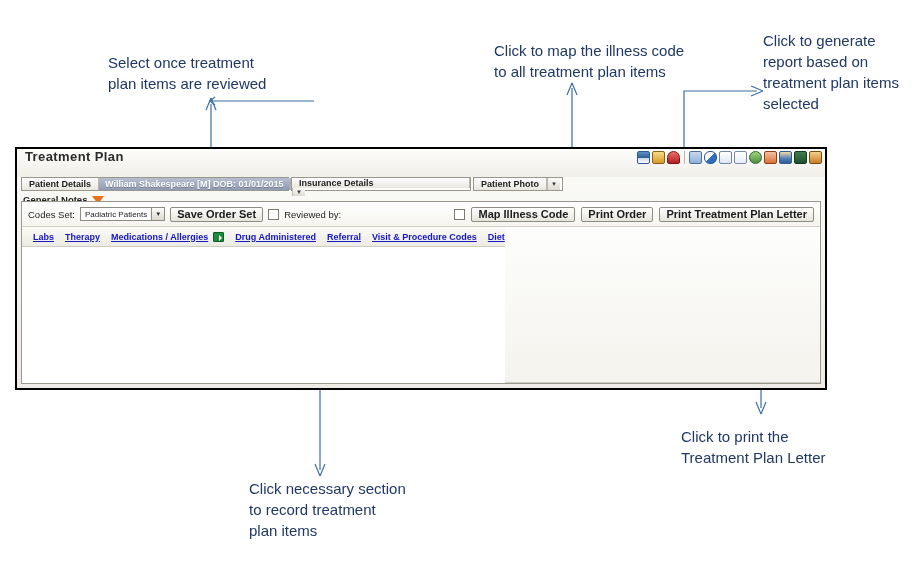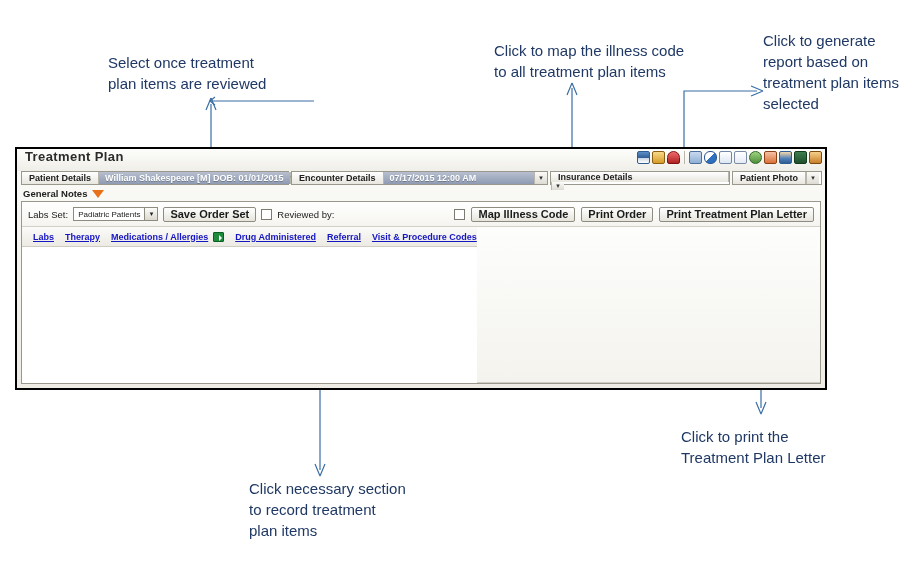--- a/index.html
+++ b/index.html
@@ -35,21 +35,21 @@
   }
 
   .win-inner {
     width: 100%; height: 100%;
     background: linear-gradient(180deg,#fbfbf8 0%,#eeece4 100%);
     position: relative;
   }
 
   
   .title-row {
-    height: 22px;
+    height: 28px;
     position: relative;
     background: linear-gradient(180deg,#fdfdfb 0%,#efeee8 100%);
   }
   .app-title {
     position:absolute; left:8px; top:0px;
     font-size: 13px; font-weight: bold; color: #2b2b2b;
     letter-spacing: 0.4px;
   }
   .toolbar {
     position: absolute; right: 3px; top: 2px;
@@ -282,25 +282,20 @@
   </div>
 
   <div class="tabs-row">
 
     <div class="tabgroup" style="width:268px;">
       <div class="tab-label">Patient Details</div>
       <div class="tab-value">William Shakespeare [M] DOB: 01/01/2015</div>
       <div class="tab-caret">▾</div>
     </div>
 
-    <div class="tabgroup" style="width:257px;">
-      <div class="tab-label">Encounter Details</div>
-      <div class="tab-value">07/17/2015 12:00 AM</div>
-      <div class="tab-caret">▾</div>
-    </div>
 
     <div class="tabgroup" style="width:180px;flex-direction:column;">
       <div class="tab-label">Insurance Details</div>
       <div class="tab-value" style="background:linear-gradient(180deg,#ffffff 0%,#e9e7e0 100%);border:none;"></div>
       <div class="tab-caret">▾</div>
     </div>
 
     <div class="tabgroup" style="width:90px;">
       <div class="tab-label">Patient Photo</div>
       <div class="tab-caret">▾</div>
@@ -310,21 +305,21 @@
 
   <div class="gn-row">
     <span class="gn-label">General Notes</span>
     <span class="gn-tri"></span>
   </div>
 
   <div class="content-panel">
 
     <div class="orderset-row">
       <div class="os-left">
-        <span class="os-label">Labs Set:</span>
+        <span class="os-label">Codes Set:</span>
         <div class="os-select">
           <span class="val">Padiatric Patients</span>
           <span class="arrow">▾</span>
         </div>
         <div class="btn">Save Order Set</div>
         <span class="chk"></span>
         <span class="revby">Reviewed by:</span>
       </div>
 
       <div class="os-right">
@@ -355,20 +350,23 @@
       </div>
 
       <div class="sec-row">
         <span class="sec-link">Referral</span>
       </div>
 
       <div class="sec-row">
         <span class="sec-link">Visit &amp; Procedure Codes</span>
       </div>
 
+      <div class="sec-row">
+        <span class="sec-link">Diet</span>
+      </div>
 
       <div class="sec-filler"></div>
       <div class="sec-blank"></div>
     </div>
 
   </div>
 
  </div>
 </div>
 

